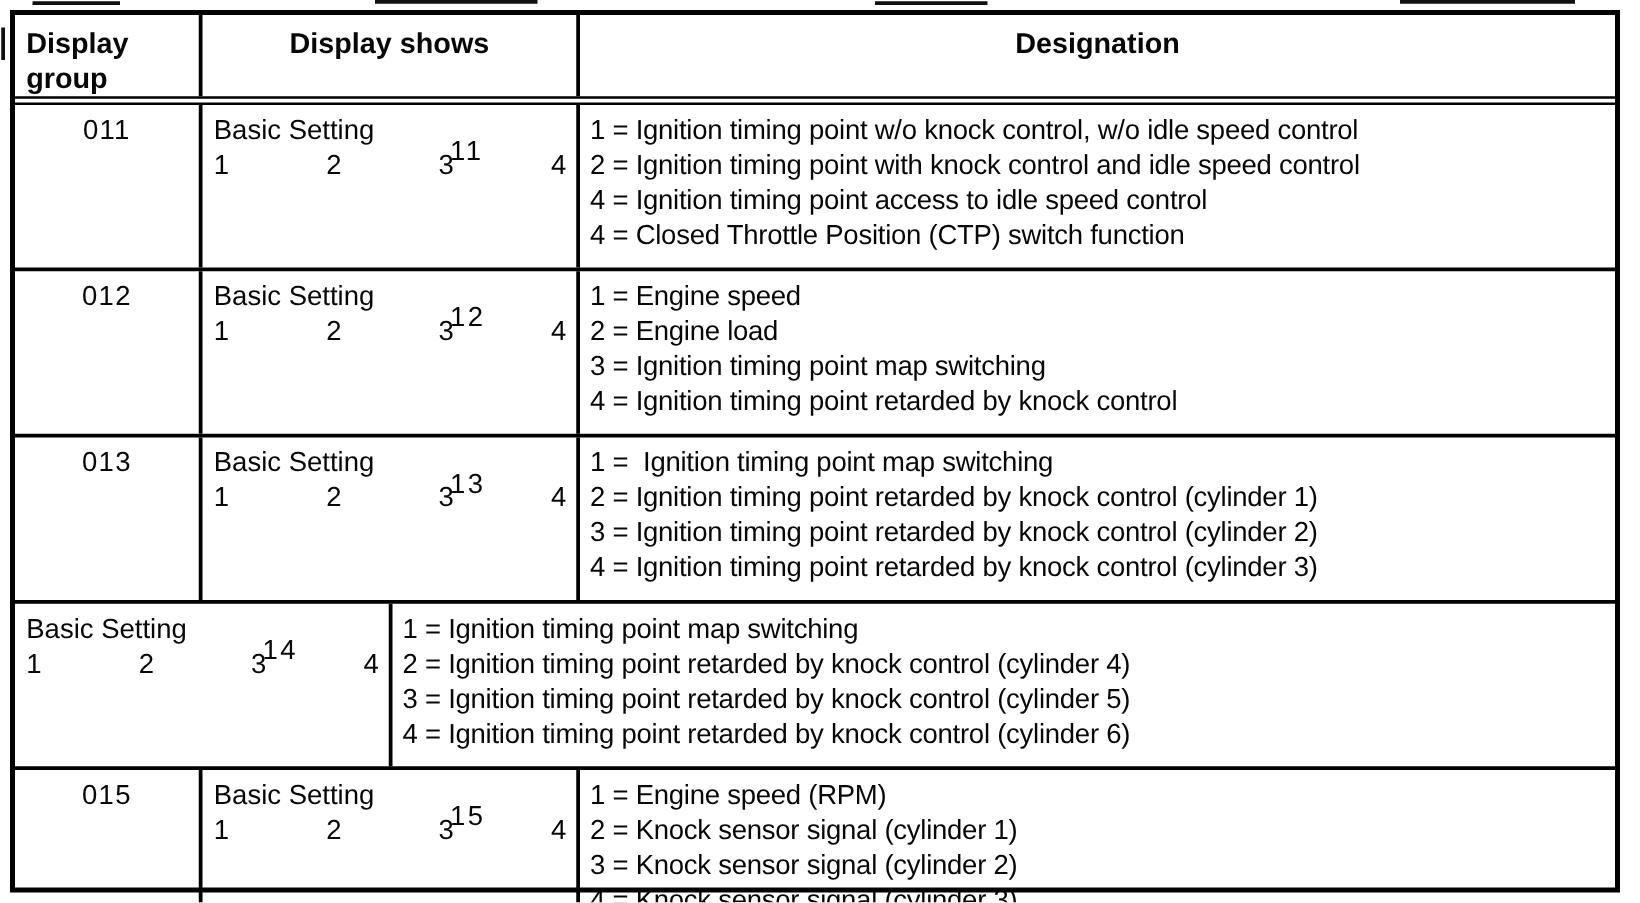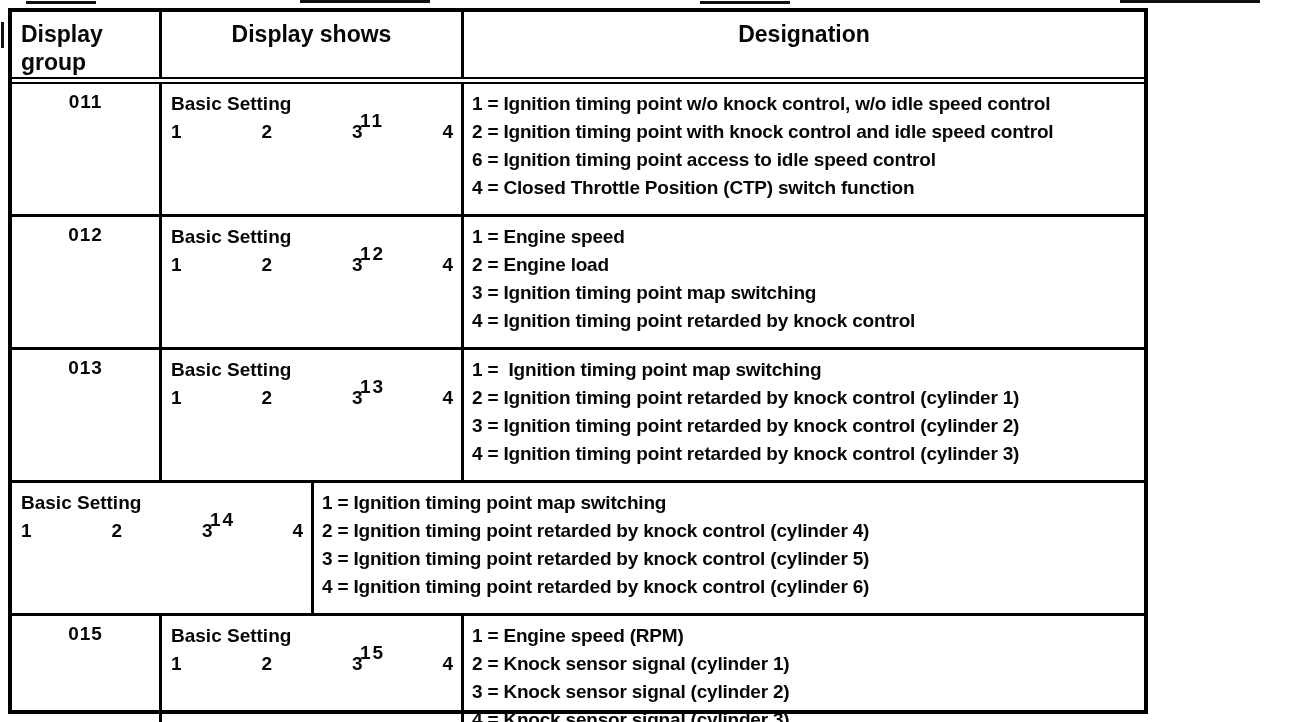--- a/index.html
+++ b/index.html
@@ -18,21 +18,21 @@
   }
   
   .artifact {
     position: absolute;
     background: #101010;
   }
   .doc-table {
     position: absolute;
     top: 8px;
     left: 8px;
-    width: 1140px;
+    width: 1288px;
     height: 706px;
     box-sizing: border-box;
     border: 4px solid #000;
     display: flex;
     flex-direction: column;
     background: #fff;
   }
   .thead {
     display: flex;
     height: 72px;
@@ -41,22 +41,22 @@
     font-weight: 700;
     font-size: 23px;
     line-height: 28px;
     flex: none;
   }
   .trow {
     display: flex;
     flex: 1;
     box-sizing: border-box;
     border-bottom: 3px solid #000;
-    font-weight: 700;
-    font-size: 19px;
+    font-weight: 400;
+    font-size: 22px;
   }
   .trow:last-child { border-bottom: none; }
   .cell { box-sizing: border-box; }
   .col-group {
     width: 150px;
     flex: none;
     border-right: 3px solid #000;
   }
   .col-shows {
     width: 302px;
@@ -125,21 +125,21 @@
         <div class="shows-digits">
           <span>1</span>
           <span>2</span>
           <span>3</span>
           <span>4</span>
         </div>
       </div>
       <div class="cell col-desig b-desig">
         <div class="desig-line">1 = Ignition timing point w/o knock control, w/o idle speed control</div>
         <div class="desig-line">2 = Ignition timing point with knock control and idle speed control</div>
-        <div class="desig-line">6 = Ignition timing point access to idle speed control</div>
+        <div class="desig-line">4 = Ignition timing point access to idle speed control</div>
         <div class="desig-line">4 = Closed Throttle Position (CTP) switch function</div>
       </div>
     </div>
 
     <div class="trow">
       <div class="cell col-group b-group">012</div>
       <div class="cell col-shows b-shows">
         <div><span>Basic Setting</span><span class="shows-num">12</span></div>
         <div class="shows-digits">
           <span>1</span>

